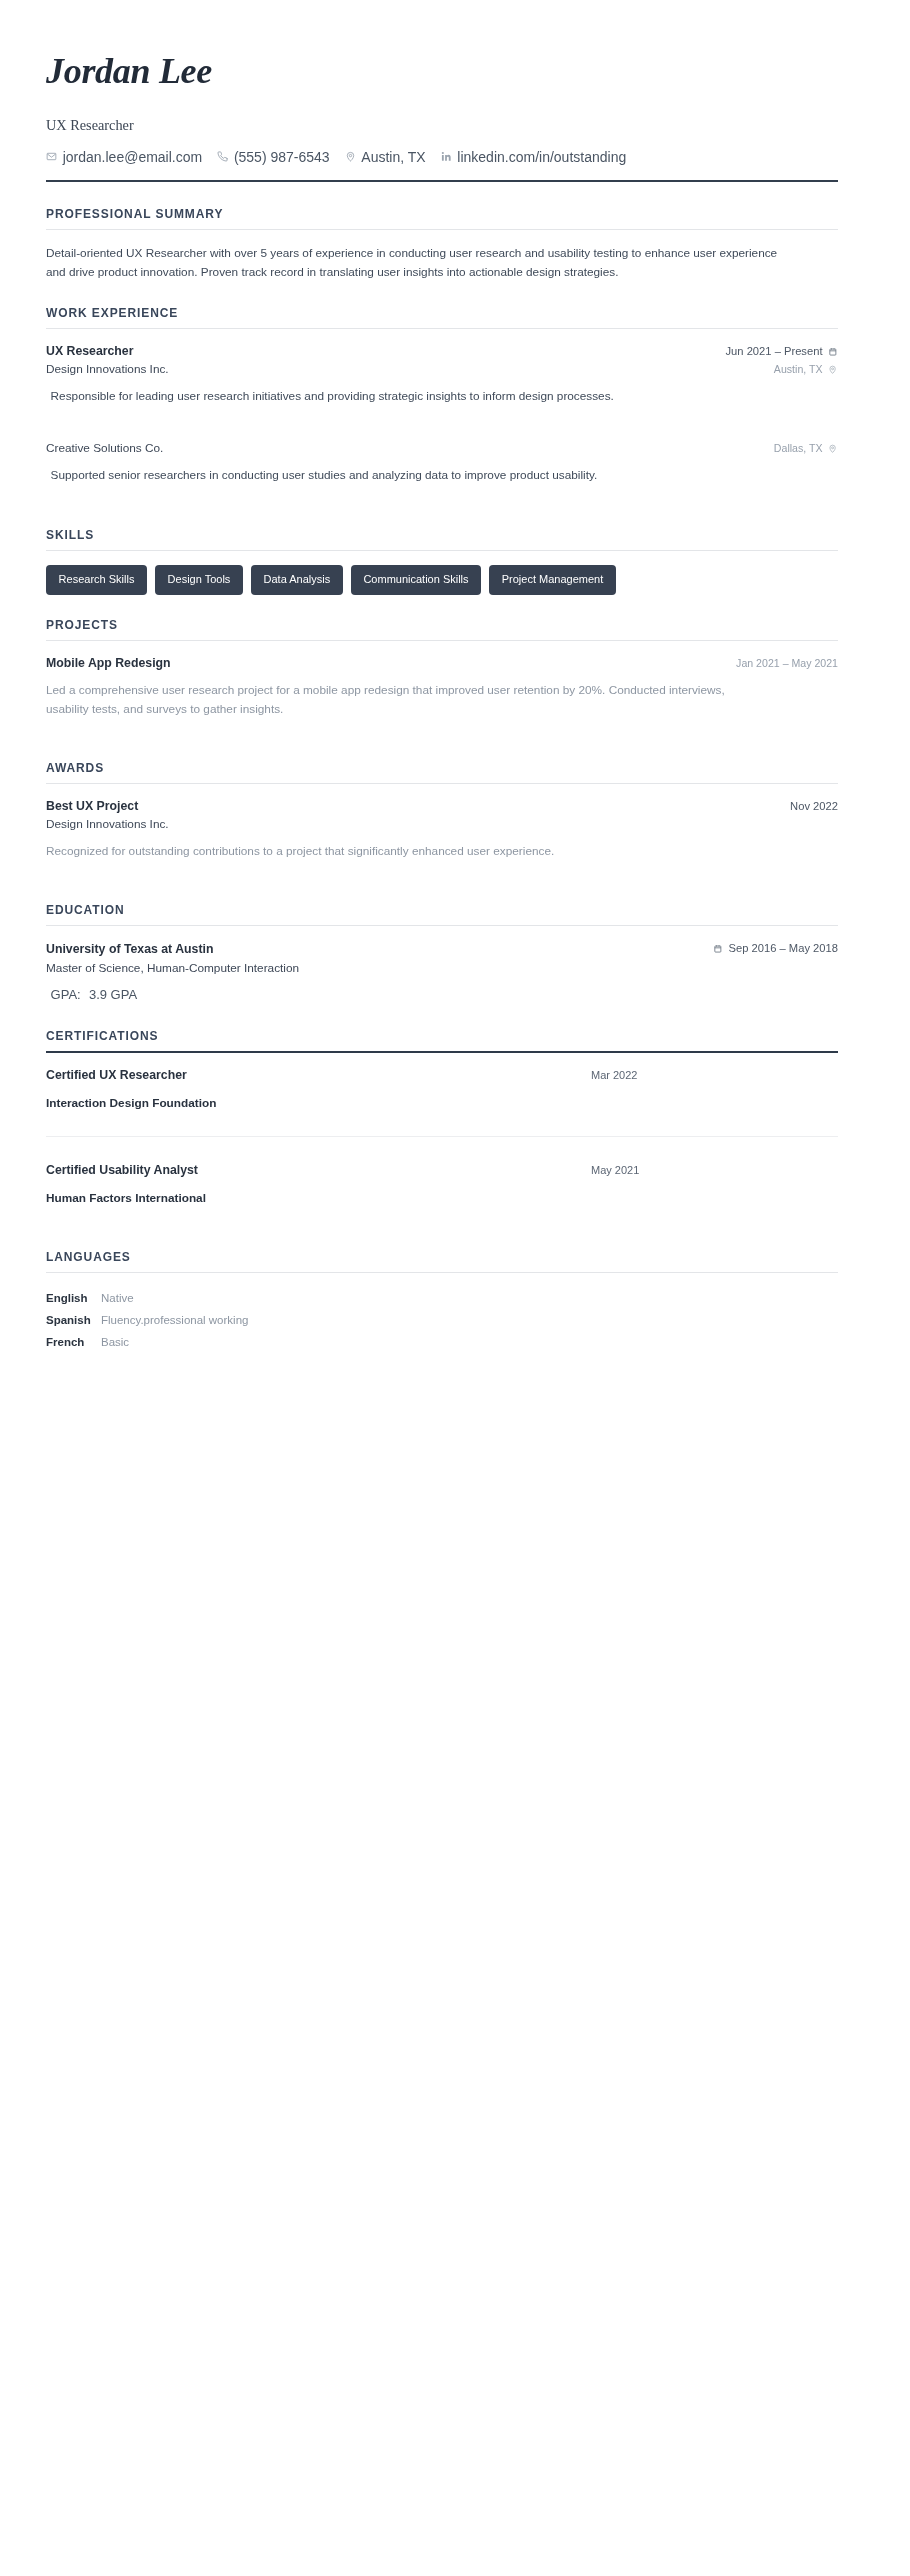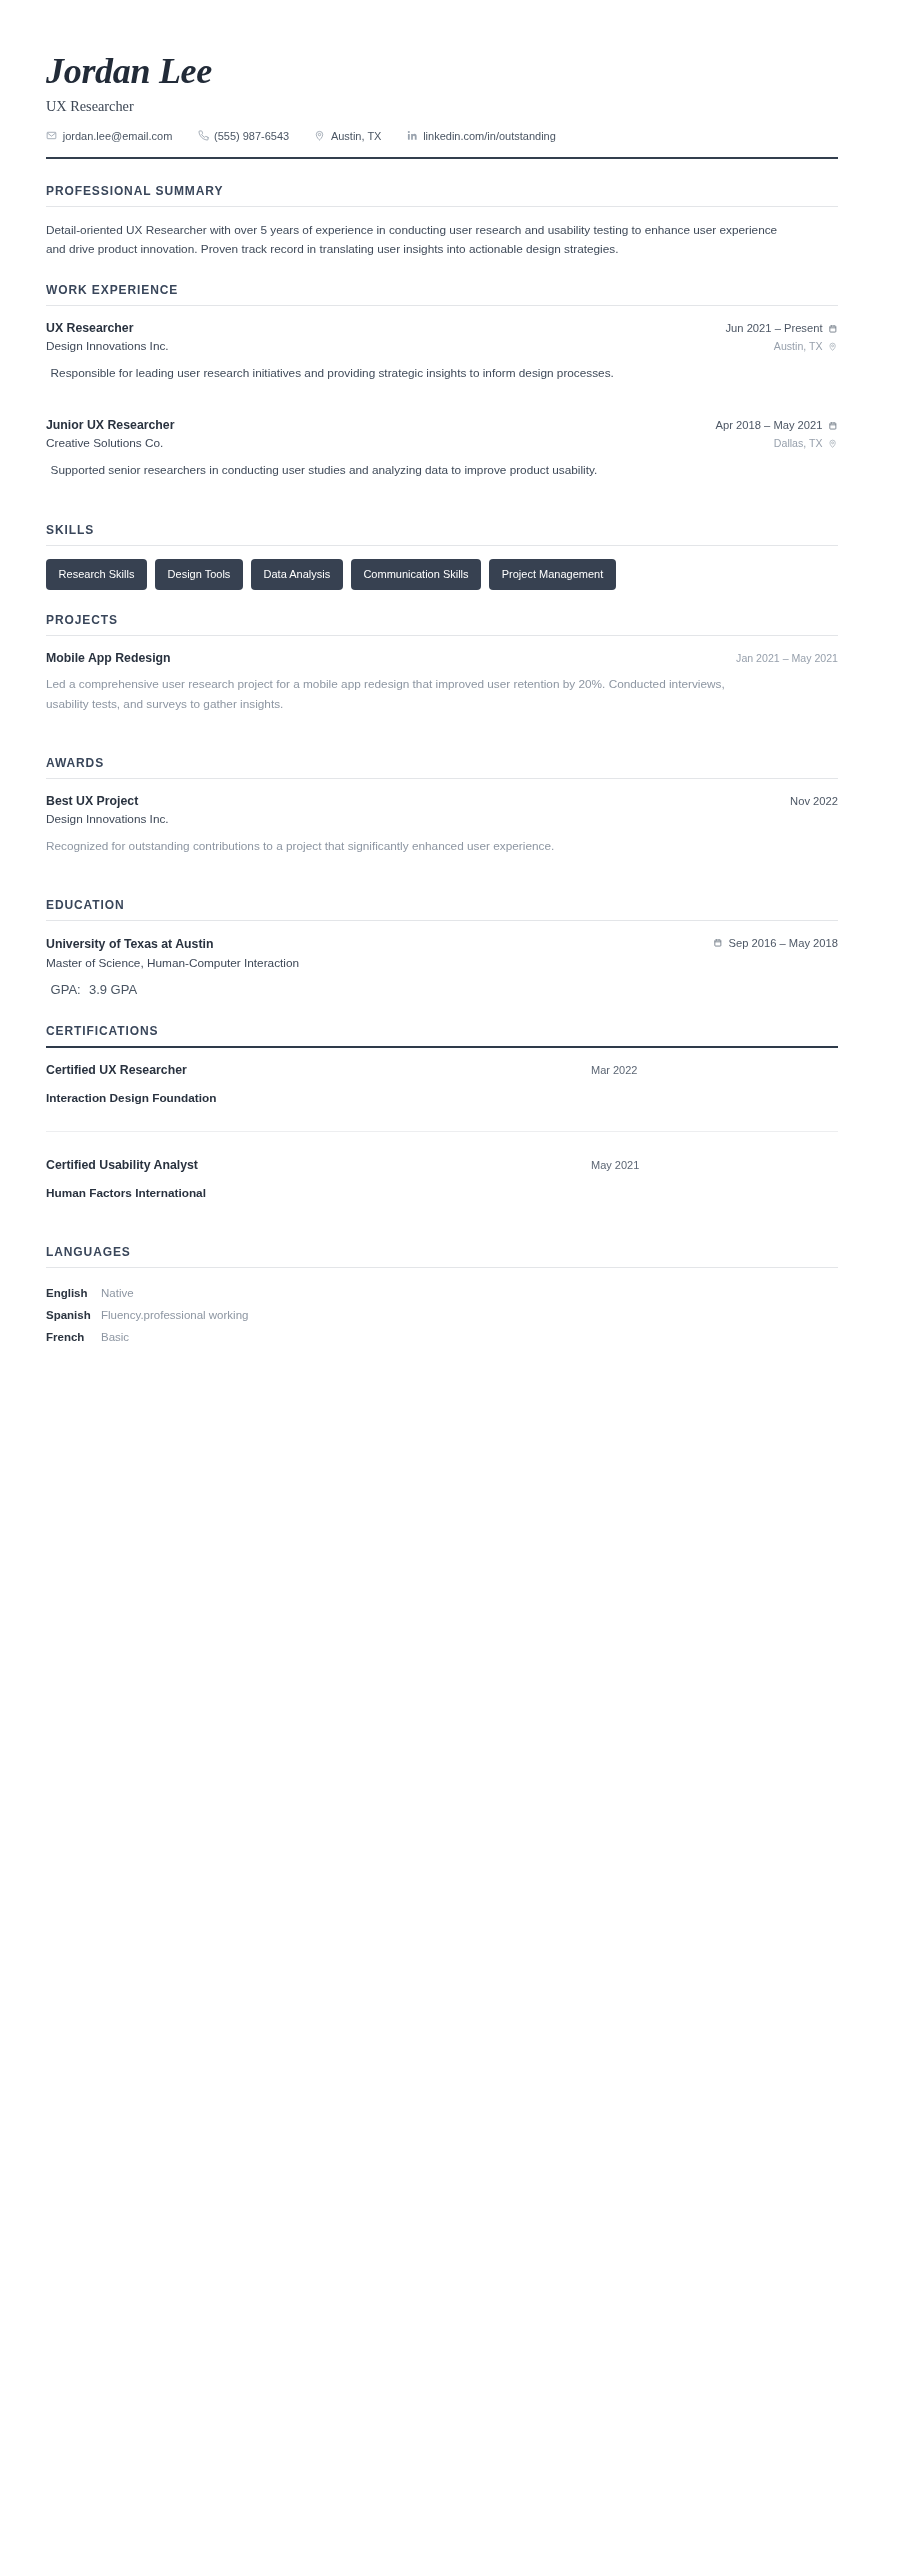--- a/index.html
+++ b/index.html
@@ -25,35 +25,35 @@
 
   
   .hdr-name {
     font-family: "Liberation Serif", serif;
     font-style: italic;
     font-weight: 700;
     font-size: 36px;
     line-height: 1.05;
     color: #222b38;
     letter-spacing: -0.3px;
-    margin: 0 0 7px 0;
+    margin: 0 0 26px 0;
   }
   .hdr-title {
     font-family: "Liberation Serif", serif;
     font-size: 14.3px;
     line-height: 1.2;
     color: #3c4654;
     margin: 0 0 15px 0;
   }
   .contact-row {
     display: flex;
     align-items: flex-end;
     flex-wrap: wrap;
-    gap: 10px;
-    font-size: 11px;
+    gap: 0;
+    font-size: 14px;
     color: #4a5563;
     margin: 0 0 15px 0;
   }
   .contact-item {
     display: inline-flex;
     align-items: center;
     margin-right: 15px;
     white-space: nowrap;
   }
   .contact-item .ci-ico {
@@ -337,32 +337,20 @@
           </span>
         </div>
       </div>
       <p class="entry-desc">Responsible for leading user research initiatives and providing strategic insights to inform design processes.</p>
     </div>
 
     <div class="spacer-md"></div>
 
     <div class="entry">
       <div class="entry-row">
-        <div class="entry-title">Junior UX Researcher</div>
-        <div class="entry-meta">
-          <span>Apr 2018 – May 2021</span>
-          <span class="m-ico after">
-            <svg width="9.7" height="9.7" viewBox="0 0 24 24" fill="none" stroke="currentColor" stroke-width="1.9">
-              <rect x="4.5" y="5" width="15" height="15" rx="1.8"></rect>
-              <path d="M4.5 9.5h15M9 3.2v3.4M15 3.2v3.4"></path>
-            </svg>
-          </span>
-        </div>
-      </div>
-      <div class="entry-row">
         <div class="entry-sub">Creative Solutions Co.</div>
         <div class="entry-meta muted">
           <span>Dallas, TX</span>
           <span class="m-ico after">
             <svg width="9.2" height="9.2" viewBox="0 0 24 24" fill="none" stroke="currentColor" stroke-width="2">
               <path d="M12 22s7-6.2 7-12a7 7 0 1 0-14 0c0 5.8 7 12 7 12z"></path>
               <circle cx="12" cy="10" r="2.6"></circle>
             </svg>
           </span>
         </div>

